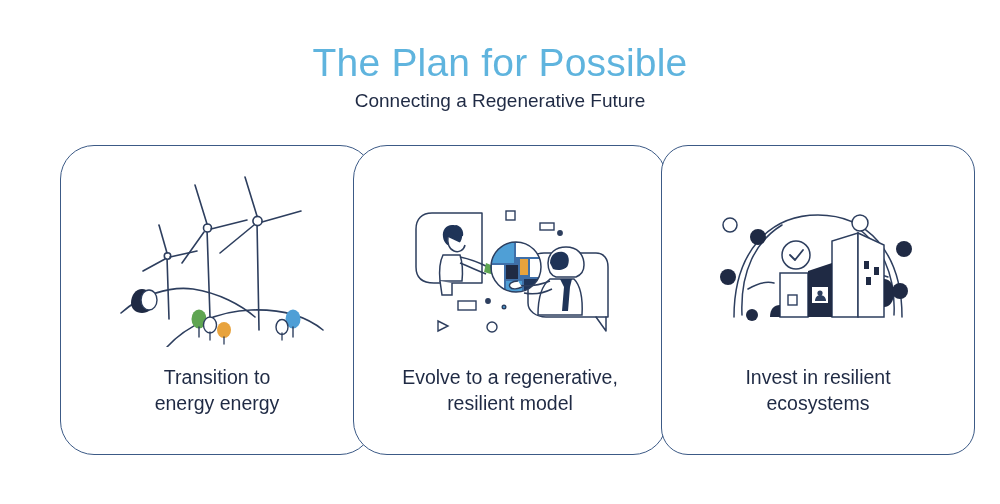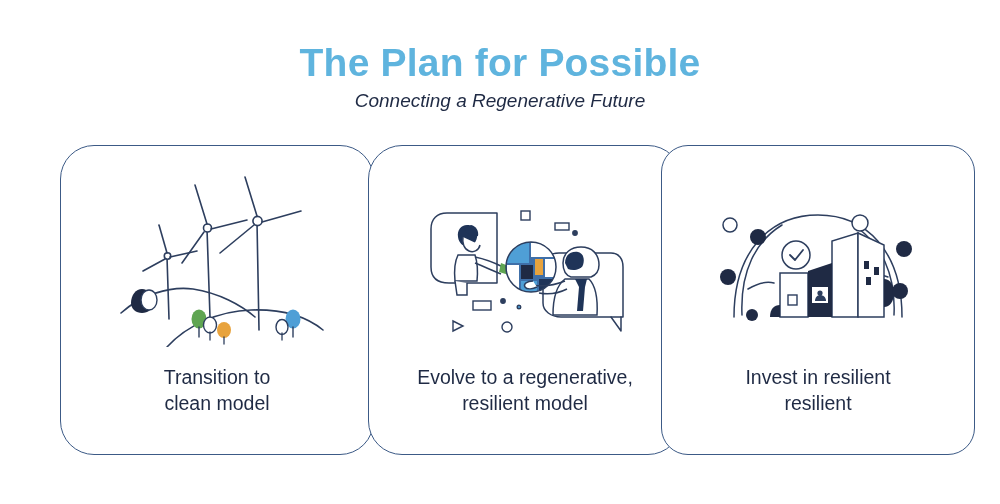--- a/index.html
+++ b/index.html
@@ -22,50 +22,49 @@
     background: #ffffff;
   }
 
   
   .title {
     position: absolute;
     left: 0; top: 40px;
     width: 1000px;
     text-align: center;
     font-size: 39px;
-    font-weight: 700;
+    font-weight: 400;
     color: #5FB4DE;
     letter-spacing: 0.2px;
     line-height: 46px;
   }
   .subtitle {
     position: absolute;
     left: 0; top: 88px;
     width: 1000px;
     text-align: center;
     font-size: 19px;
     font-weight: 400;
     color: #1F2A44;
     line-height: 26px;
-    font-style: italic;
   }
 
   
   .card {
     position: absolute;
     top: 145px;
     width: 314px;
     height: 310px;
     border: 1.3px solid #3C5A86;
     border-radius: 34px;
     background: #ffffff;
     box-sizing: border-box;
   }
   #card-1 { left: 60px; }
-  #card-2 { left: 368px; padding-left: 43px; }
+  #card-2 { left: 353px; padding-left: 43px; }
   #card-3 { left: 661px; border-radius: 27px; }
 
   .card-art {
     position: absolute;
     left: 0; top: 16px;
     width: 100%;
     height: 190px;
     display: flex;
     align-items: center;
     justify-content: center;
@@ -138,21 +137,21 @@
           <ellipse cx="186" cy="152" rx="7.5" ry="9.5" fill="#4F9FD6"></ellipse>
           <path d="M186 160 L186 170" stroke="#2D3E5E" stroke-width="1.4" stroke-linecap="round"></path>
 
           <ellipse cx="175" cy="160" rx="6" ry="7.5" fill="#ffffff" stroke="#2D3E5E" stroke-width="1.4"></ellipse>
           <path d="M175 166 L175 173" stroke="#2D3E5E" stroke-width="1.3" stroke-linecap="round"></path>
         </g>
       </svg>
     </div>
     <div class="card-label">
       <div>Transition to</div>
-      <div>clean model</div>
+      <div>energy energy</div>
     </div>
   </div>
 
   <div class="card" id="card-2">
     <div class="card-art">
       <svg width="220" height="180" viewBox="0 0 220 180" fill="none" xmlns="http://www.w3.org/2000/svg">
         <g stroke="#2D3E5E" stroke-width="1.5" stroke-linecap="round" stroke-linejoin="round" fill="none">
 
           <path d="M16 62 C16 52 22 46 32 46 L82 46 L82 116 L34 116 C22 116 16 110 16 100 Z" fill="#ffffff"></path>
 
@@ -260,17 +259,17 @@
           <circle cx="50" cy="70" r="8" fill="#1F2A44"></circle>
           <circle cx="20" cy="110" r="8" fill="#1F2A44"></circle>
           <circle cx="44" cy="148" r="6" fill="#1F2A44"></circle>
           <circle cx="196" cy="82" r="8" fill="#1F2A44"></circle>
           <circle cx="192" cy="124" r="8" fill="#1F2A44"></circle>
         </g>
       </svg>
     </div>
     <div class="card-label">
       <div>Invest in resilient</div>
-      <div>resilient</div>
+      <div>ecosystems</div>
     </div>
   </div>
 
 </div>
 
 </body></html>

